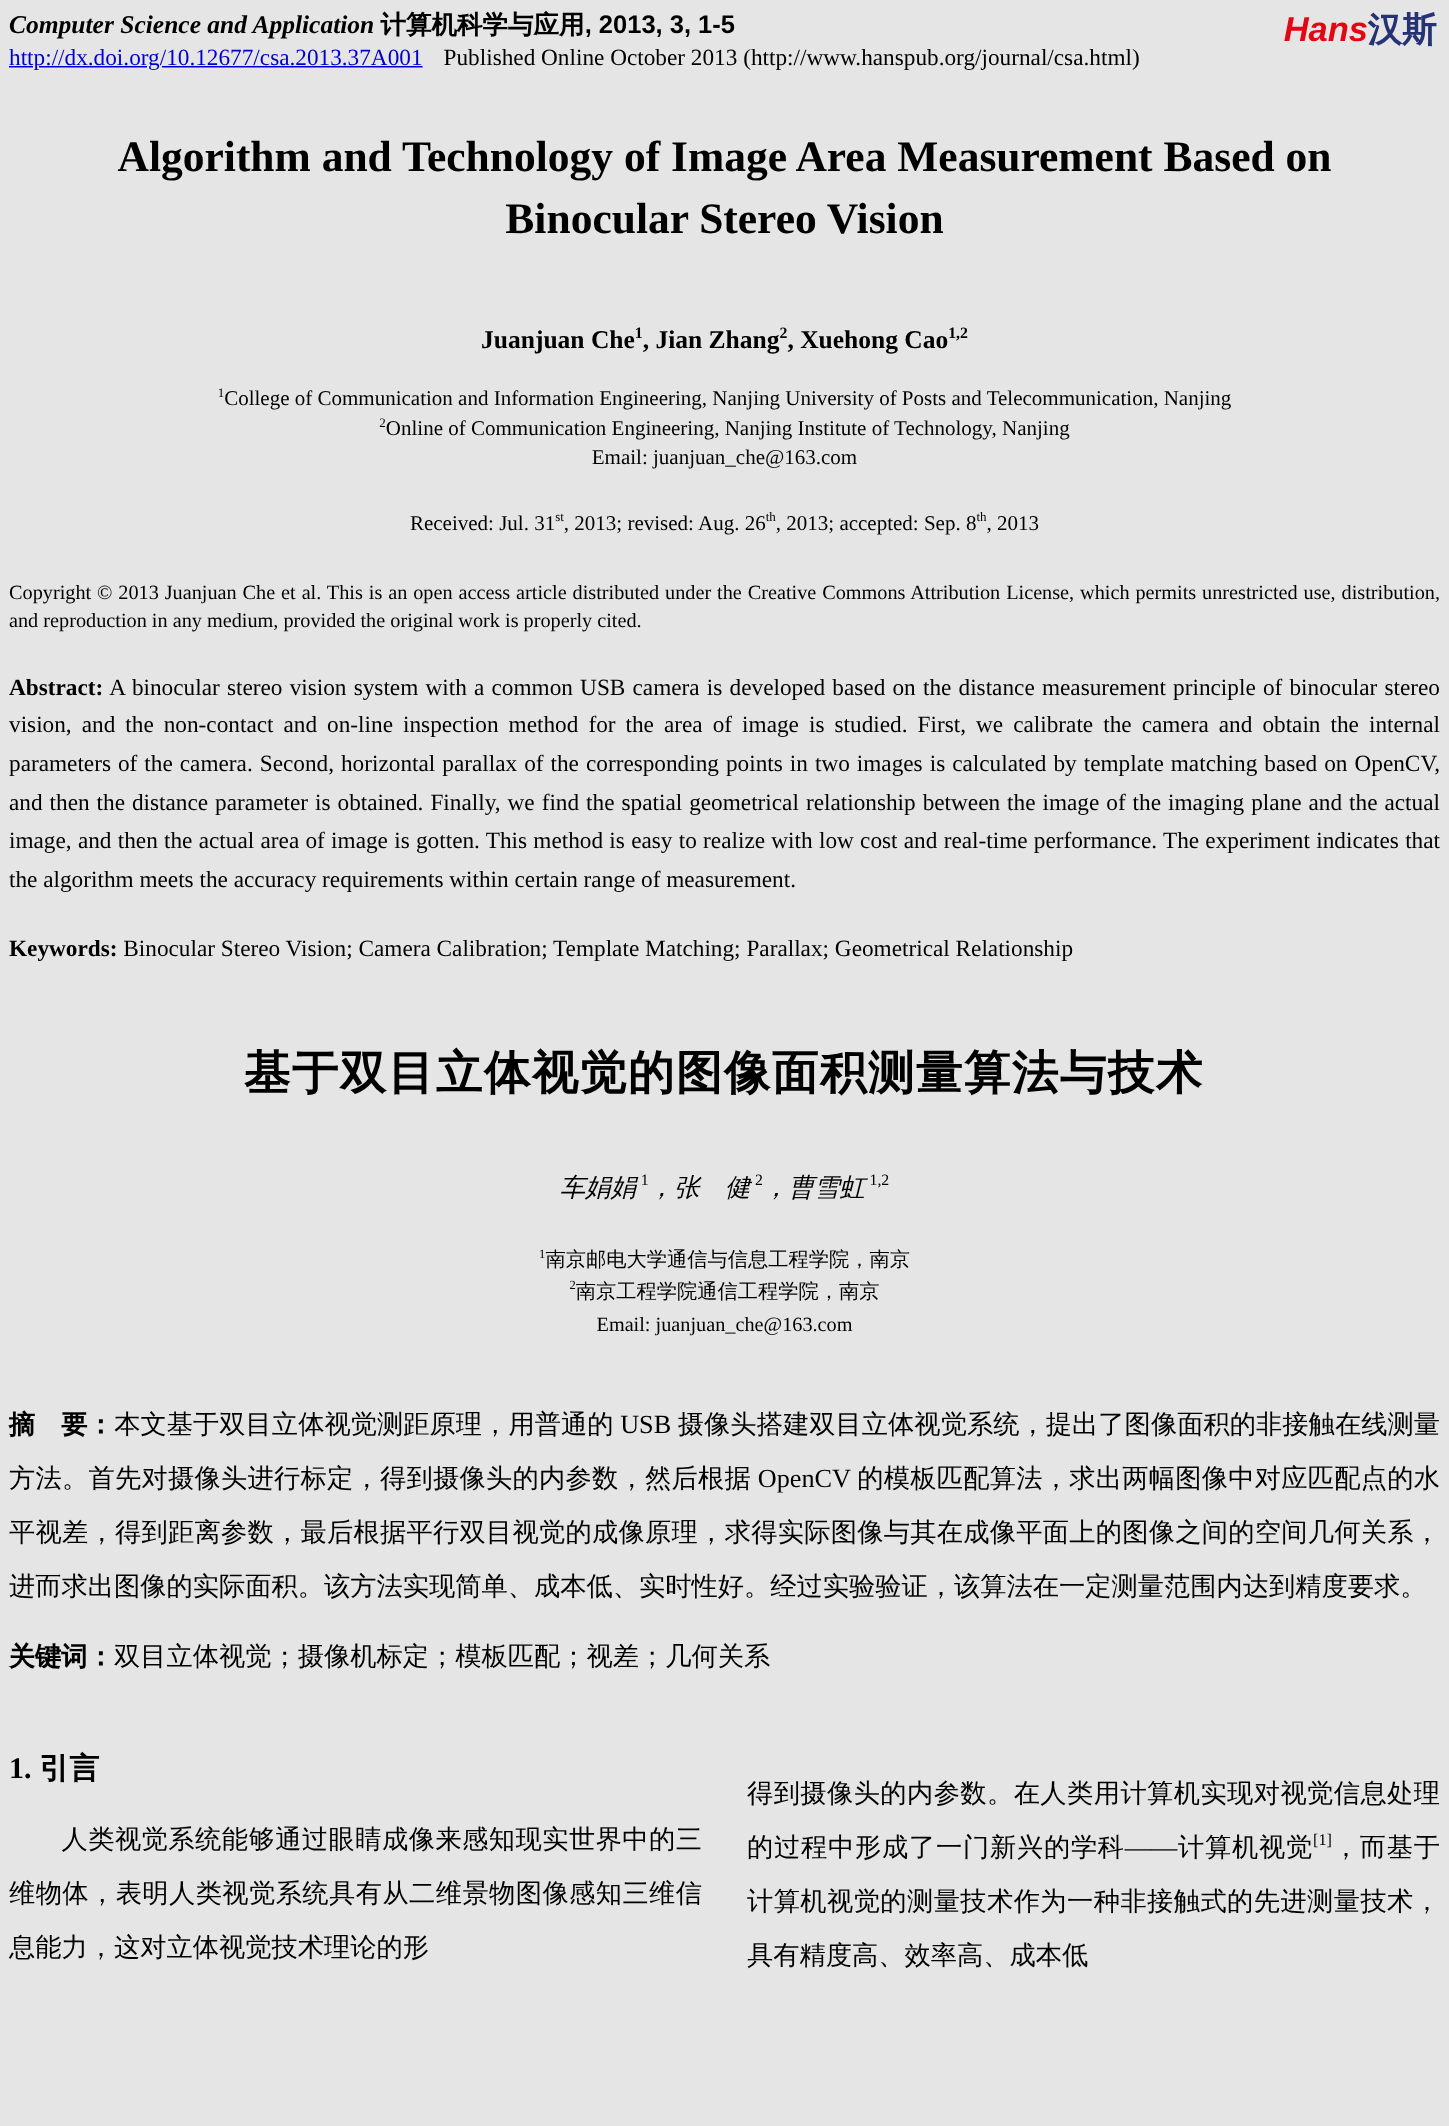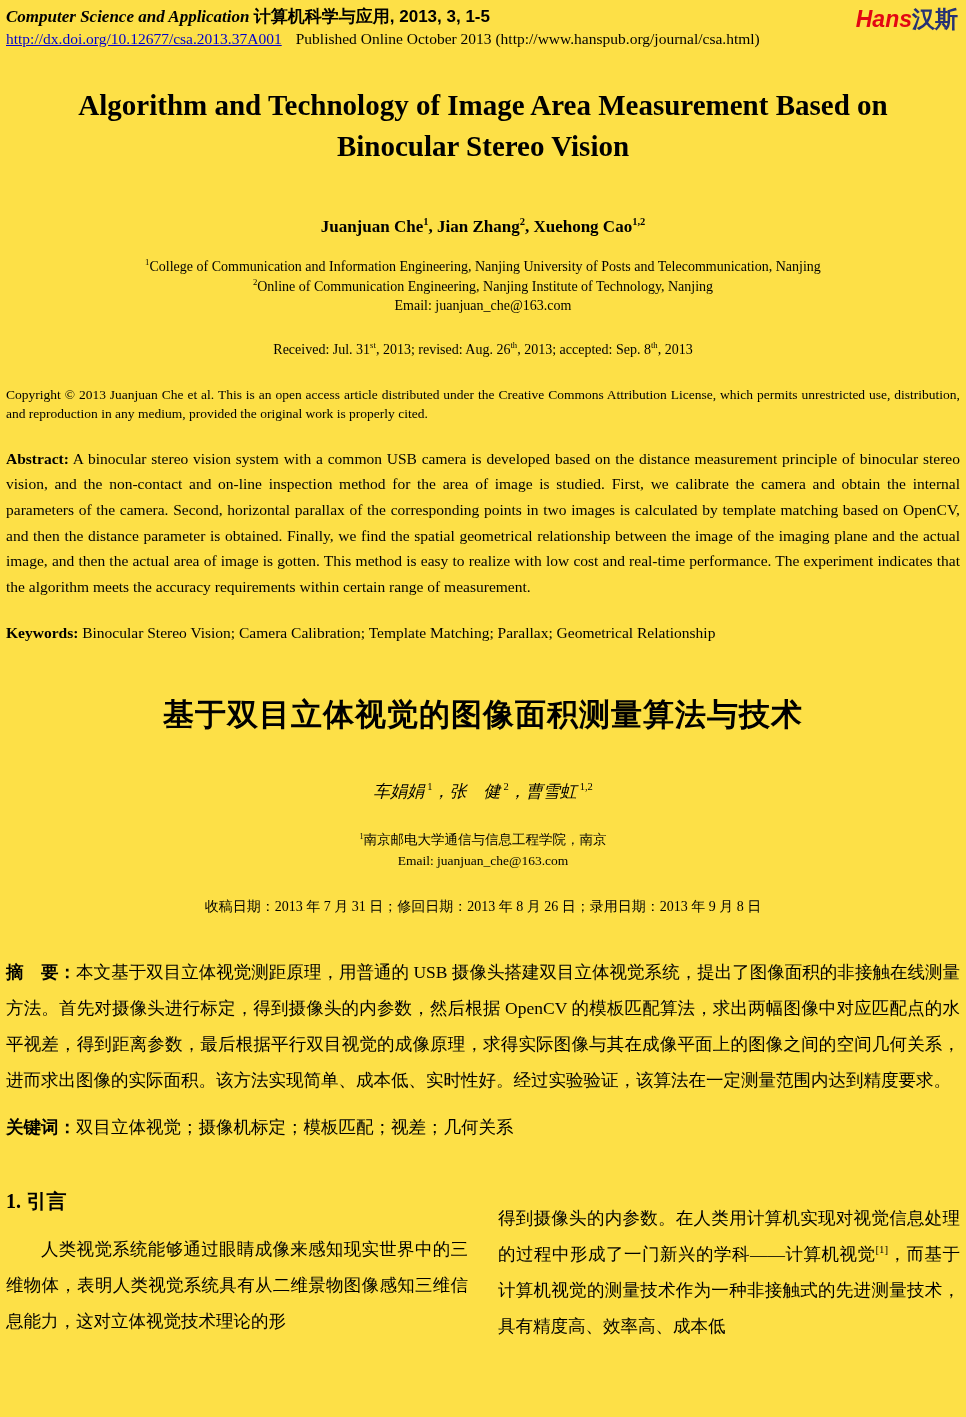--- a/index.html
+++ b/index.html
@@ -6,21 +6,21 @@
   html, body { background: #ffffff; }
   body {
     font-family: "Liberation Serif", "DejaVu Serif", serif;
     color: #000000;
   }
   .page {
     position: relative;
     width: 966px;
     height: 1417px;
     margin: 0 auto;
-    background: #fde047;
+    background: #e5e5e5;
     padding: 6px 6px 0 6px;
     overflow: hidden;
   }
   
   .header { position: relative; }
   .hline1 { font-size: 17px; line-height: 22px; font-weight: bold; }
   .journal-en { font-style: italic; }
   .journal-zh { font-family: "Liberation Sans", sans-serif; font-weight: bold; }
   .hline2 { font-size: 15.5px; line-height: 21px; }
   .doi-link { color: #0000cc; text-decoration: underline; }
@@ -168,24 +168,24 @@
   </div>
 
   <div class="title-zh">基于双目立体视觉的图像面积测量算法与技术</div>
 
   <div class="authors-zh">
     <span>车娟娟</span><sup>1</sup><span>，张　健</span><sup>2</sup><span>，曹雪虹</span><sup>1,2</sup>
   </div>
 
   <div class="affil-zh">
     <div><sup>1</sup><span>南京邮电大学通信与信息工程学院，南京</span></div>
+    <div><sup>2</sup><span>南京工程学院通信工程学院，南京</span></div>
     <div>Email: juanjuan_che@163.com</div>
   </div>
 
-  <div class="dates-zh">收稿日期：2013 年 7 月 31 日；修回日期：2013 年 8 月 26 日；录用日期：2013 年 9 月 8 日</div>
 
   <div class="abstract-zh">
     <span class="label-zh">摘　要：</span><span>本文基于双目立体视觉测距原理，用普通的 USB 摄像头搭建双目立体视觉系统，提出了图像面积的非接触在线测量方法。首先对摄像头进行标定，得到摄像头的内参数，然后根据 OpenCV 的模板匹配算法，求出两幅图像中对应匹配点的水平视差，得到距离参数，最后根据平行双目视觉的成像原理，求得实际图像与其在成像平面上的图像之间的空间几何关系，进而求出图像的实际面积。该方法实现简单、成本低、实时性好。经过实验验证，该算法在一定测量范围内达到精度要求。</span>
   </div>
 
   <div class="keywords-zh">
     <span class="label-zh">关键词：</span><span>双目立体视觉；摄像机标定；模板匹配；视差；几何关系</span>
   </div>
 
   <div class="columns">

